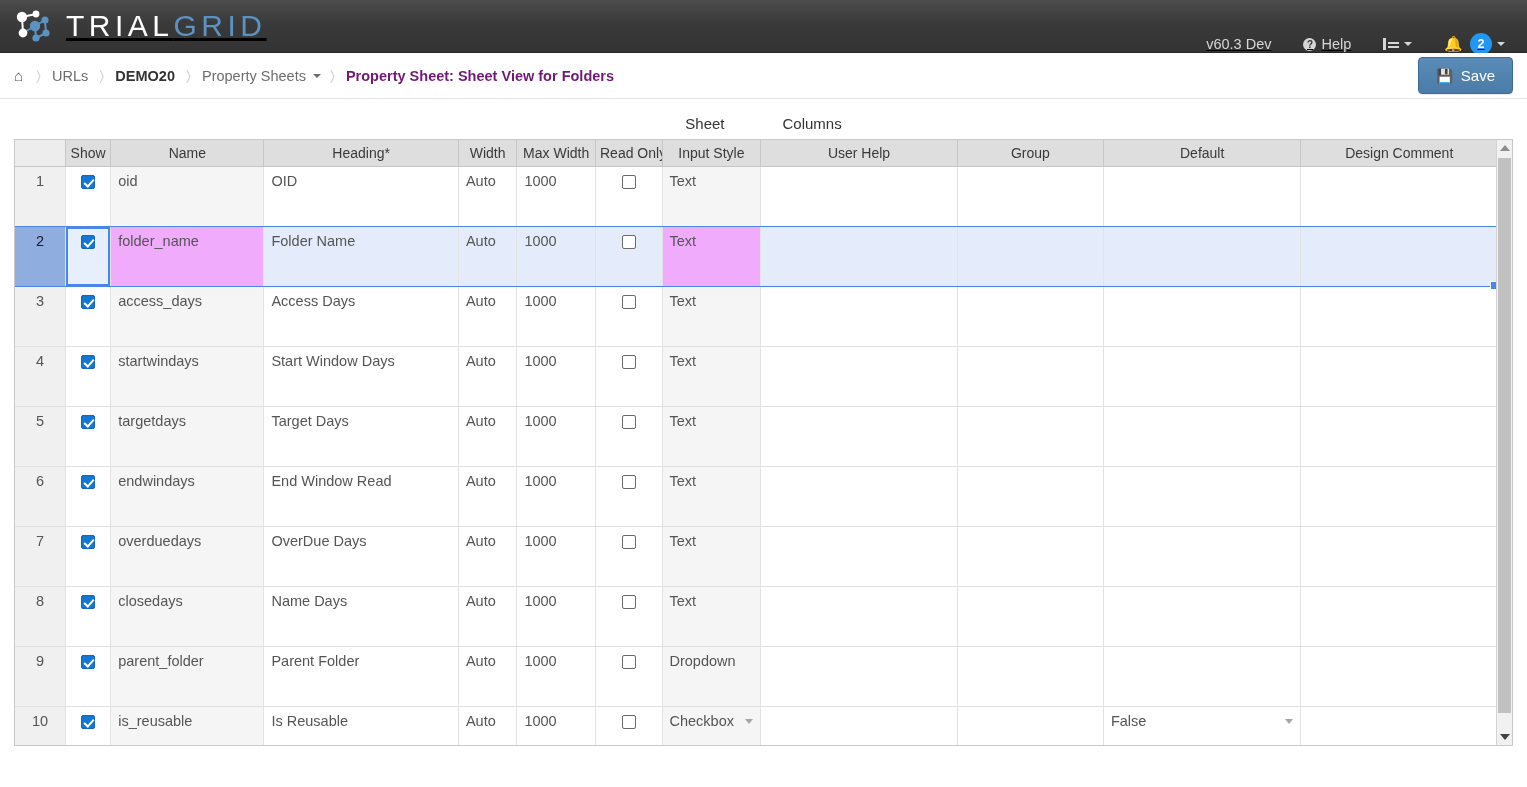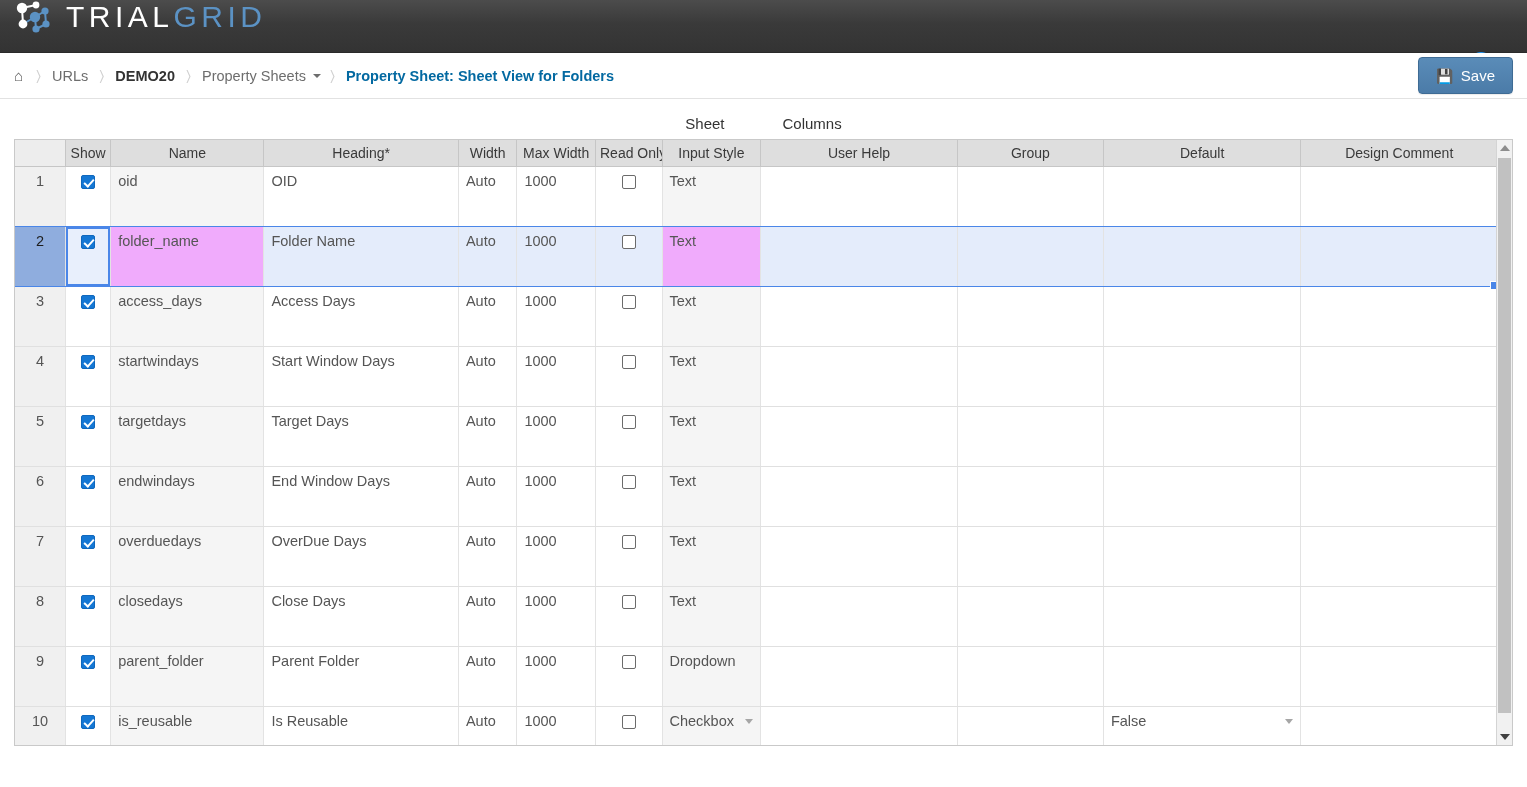--- a/index.html
+++ b/index.html
@@ -11,23 +11,24 @@
     overflow: hidden;
   }
 
   
   .navbar {
     position: relative;
     height: 53px;
     background: linear-gradient(to bottom, #4c4c4c 0%, #3a3a3a 45%, #333333 100%);
     border-bottom: 1px solid #2a2a2a;
     display: flex;
-    align-items: flex-start;
+    align-items: center;
     justify-content: space-between;
     padding: 0 6px 0 12px;
+    text-decoration: underline;
   }
   .brand { display: flex; align-items: center; gap: 12px; }
   .brand-logo { width: 42px; height: 34px; display: block; }
   .brand-text {
     font-size: 30px; letter-spacing: 4.5px; font-weight: 400;
     line-height: 1; white-space: nowrap;
   }
   .brand-trial { color: #ffffff; }
   .brand-grid { color: #5b92c4; }
 
@@ -67,21 +68,21 @@
   
   .crumbbar {
     height: 46px; background: #fff; border-bottom: 1px solid #e2e2e2;
     display: flex; align-items: center; justify-content: space-between;
     padding: 0 14px 0 10px; position: relative;
   }
   .crumbs { display: flex; align-items: center; font-size: 14.5px; }
   .crumb { color: #6d6d6d; padding: 0 2px; white-space: nowrap; }
   .crumb.link { color: #6d6d6d; cursor: pointer; }
   .crumb.strong { color: #333; font-weight: bold; }
-  .crumb.cur { color: #0369a1; font-weight: bold; }
+  .crumb.cur { color: #701a75; font-weight: bold; }
   .crumb-sep { color: #d0d0d0; font-size: 15px; padding: 0 9px; }
   .home-ico { color: #555; font-size: 15px; padding: 0 4px; cursor: pointer; }
 
   .save-btn {
     background: linear-gradient(to bottom,#5a8cb8,#4b7ba8);
     border: 1px solid #3e6b94; border-radius: 4px;
     color: #fff; font-size: 15px; padding: 9px 17px;
     display: flex; align-items: center; gap: 7px; cursor: pointer;
     box-shadow: 0 1px 1px rgba(0,0,0,.08);
   }
@@ -356,21 +357,21 @@
           <td class="shaded"><span>Text</span></td>
           <td class="plain"></td>
           <td class="plain"></td>
           <td class="plain"></td>
           <td class="plain"></td>
         </tr>
         <tr>
           <td class="rownum"><span>6</span></td>
           <td class="plain center"><span class="cbx on"></span></td>
           <td class="shaded"><span>endwindays</span></td>
-          <td class="plain"><span>End Window Days</span></td>
+          <td class="plain"><span>End Window Read</span></td>
           <td class="plain"><span>Auto</span></td>
           <td class="plain"><span>1000</span></td>
           <td class="plain center"><span class="cbx off"></span></td>
           <td class="shaded"><span>Text</span></td>
           <td class="plain"></td>
           <td class="plain"></td>
           <td class="plain"></td>
           <td class="plain"></td>
         </tr>
         <tr>
@@ -384,21 +385,21 @@
           <td class="shaded"><span>Text</span></td>
           <td class="plain"></td>
           <td class="plain"></td>
           <td class="plain"></td>
           <td class="plain"></td>
         </tr>
         <tr>
           <td class="rownum"><span>8</span></td>
           <td class="plain center"><span class="cbx on"></span></td>
           <td class="shaded"><span>closedays</span></td>
-          <td class="plain"><span>Close Days</span></td>
+          <td class="plain"><span>Name Days</span></td>
           <td class="plain"><span>Auto</span></td>
           <td class="plain"><span>1000</span></td>
           <td class="plain center"><span class="cbx off"></span></td>
           <td class="shaded"><span>Text</span></td>
           <td class="plain"></td>
           <td class="plain"></td>
           <td class="plain"></td>
           <td class="plain"></td>
         </tr>
         <tr>

